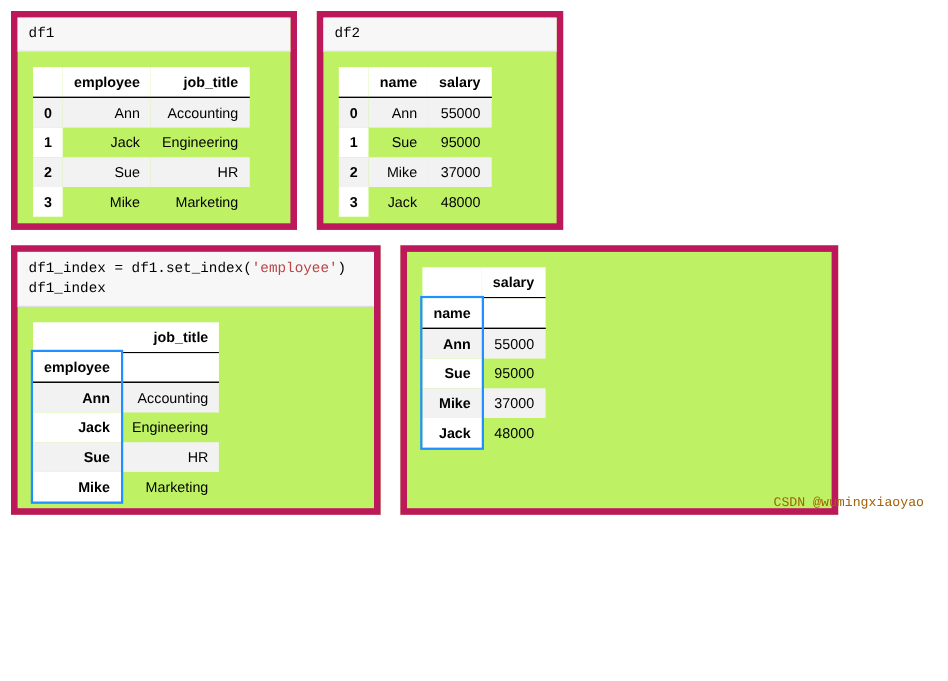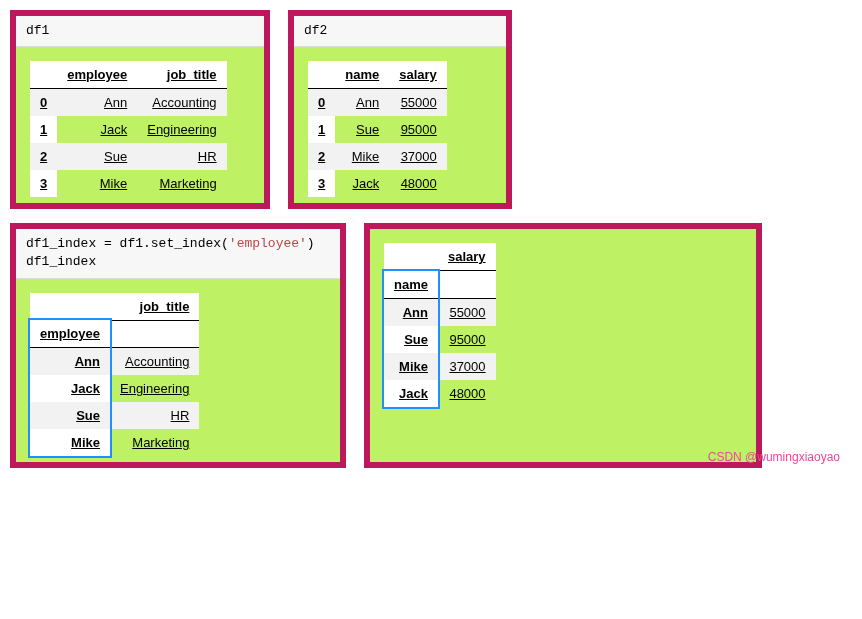--- a/index.html
+++ b/index.html
@@ -35,21 +35,20 @@
     font-size: 13px;
     white-space: pre;
     line-height: 1.4;
     color: #000;
   }
   .code-cell .str { color: #b94646; }
   .code-cell .str2 { color: #2e8b2e; }
 
   .out {
     padding: 14px 0 6px 14px;
-    text-decoration: underline;
   }
 
   table.df {
     border-collapse: collapse;
     font-size: 13px;
   }
   table.df th, table.df td {
     padding: 6px 10px;
     text-align: right;
     border: none;
@@ -90,23 +89,23 @@
     border: 2px solid #1e90ff;
     position: absolute;
     pointer-events: none;
   }
   .rel { position: relative; }
 
   .watermark {
     position: absolute;
     right: 12px;
     bottom: 4px;
-    color: #ec4899;
+    color: #a16207;
     font-size: 12px;
-    font-family: Liberation Sans, sans-serif;
+    font-family: Liberation Mono, monospace;
   }
   .container { position: relative; width: 842px; }
 </style>
 </head>
 <body>
 
 <div class="container">
 
 <div class="row">
 

